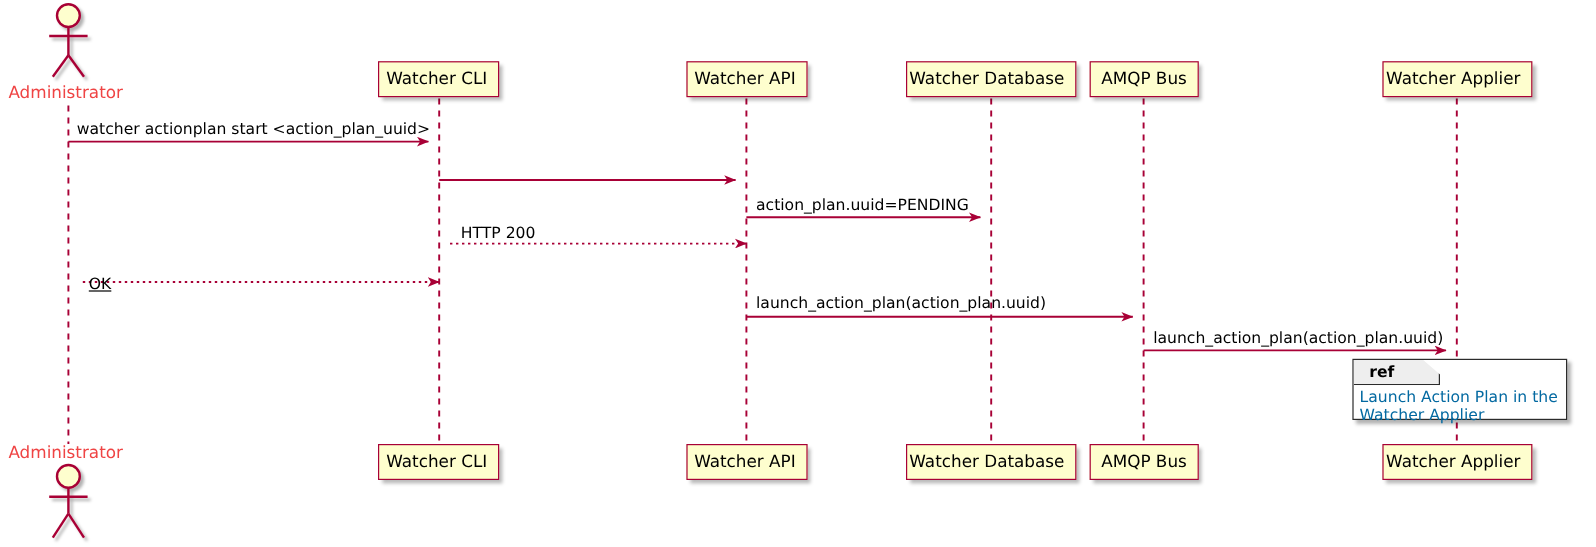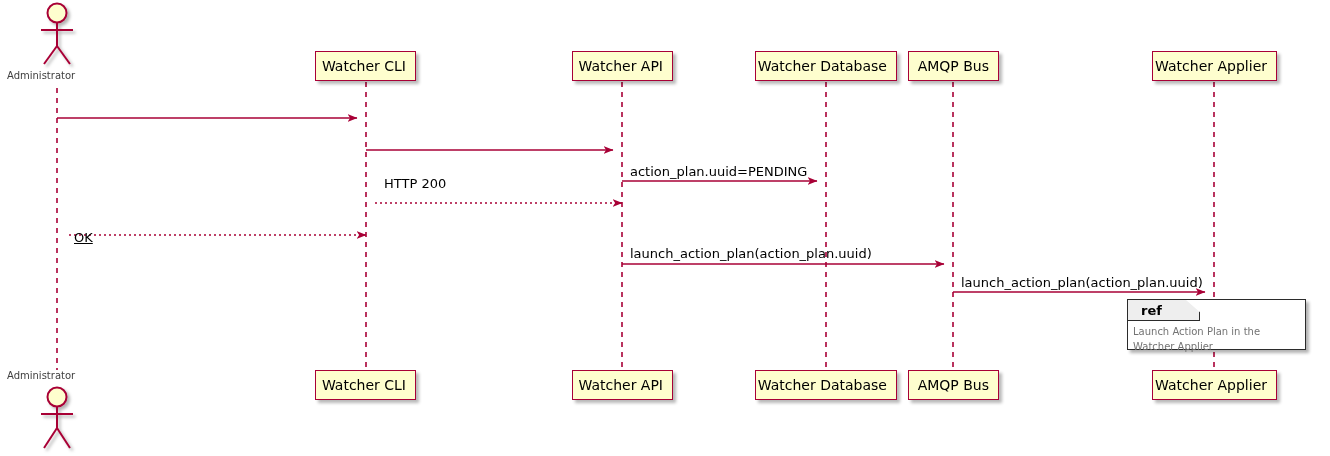--- a/index.html
+++ b/index.html
@@ -38,22 +38,22 @@
     justify-content: flex-end;
     padding: 0 9px;
     height: 30px;
     white-space: nowrap;
     box-shadow: 3px 3px 3px rgba(0,0,0,0.28);
     z-index: 5;
   }
   
   .actor-label {
     position: absolute;
-    font-size: 10px;
-    color: #404040;
+    font-size: 14px;
+    color: #ef4444;
     white-space: nowrap;
     z-index: 5;
   }
   
   .msg-label {
     position: absolute;
     font-size: 13px;
     color: #000000;
     white-space: nowrap;
     z-index: 6;
@@ -84,23 +84,23 @@
     display: flex;
     align-items: center;
     padding-left: 13px;
     z-index: 8;
   }
   .ref-text {
     position: absolute;
     left: 5px;
     top: 24px;
     right: 4px;
-    font-size: 10px;
+    font-size: 13px;
     line-height: 15px;
-    color: #737373;
+    color: #0369a1;
     z-index: 8;
   }
   .ref-text div { white-space: nowrap; }
 </style>
 </head>
 <body>
 
 <div id="diagram">
 
   <svg class="svg-layer" viewBox="0 0 1330 456" xmlns="http://www.w3.org/2000/svg">
@@ -180,22 +180,23 @@
   <div class="participant" style="left:908px; top:370px; width:91px;">
     <span>AMQP Bus</span>
   </div>
   <div class="participant" style="left:1152px; top:370px; width:125px;">
     <span>Watcher Applier</span>
   </div>
 
   <div class="actor-label" style="left:7px; top:70px;">Administrator</div>
   <div class="actor-label" style="left:7px; top:370px;">Administrator</div>
 
+  <div class="msg-label" style="left:64px; top:101px;">watcher actionplan start &lt;action_plan_uuid&gt;</div>
   <div class="msg-label" style="left:630px; top:164px;">action_plan.uuid=PENDING</div>
-  <div class="msg-label" style="left:384px; top:176px;">HTTP 200</div>
+  <div class="msg-label" style="left:384px; top:187px;">HTTP 200</div>
   <div class="msg-label" style="left:74px; top:230px;text-decoration:underline;">OK</div>
   <div class="msg-label" style="left:630px; top:246px;">launch_action_plan(action_plan.uuid)</div>
   <div class="msg-label" style="left:961px; top:275px;">launch_action_plan(action_plan.uuid)</div>
 
   <div class="ref-box" style="left:1127px; top:299px; width:179px; height:51px;">
     <div class="ref-tab">ref</div>
     <div class="ref-text">
       <div>Launch Action Plan in the</div>
       <div>Watcher Applier</div>
     </div>

